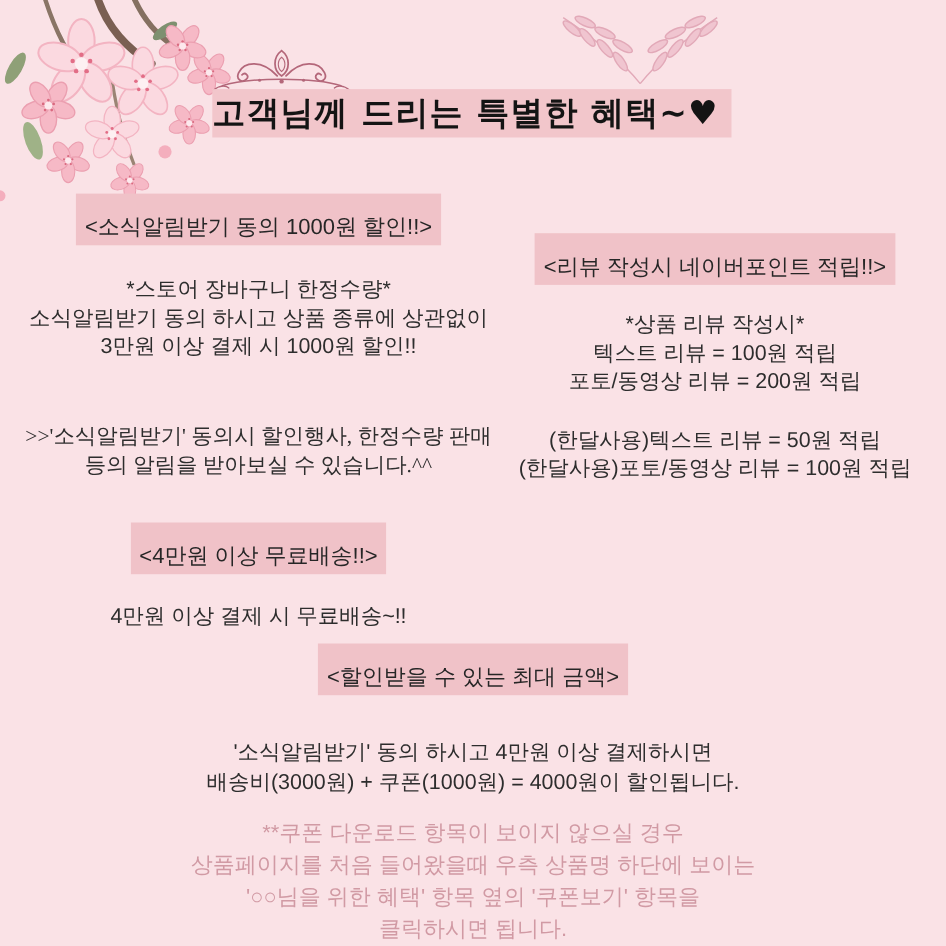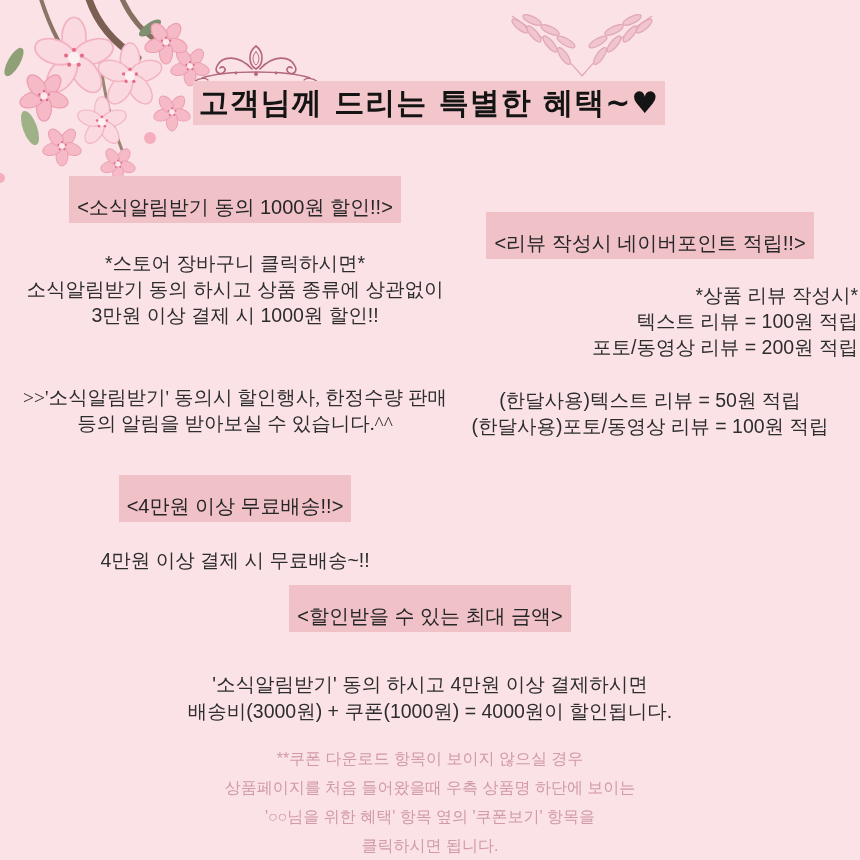--- a/index.html
+++ b/index.html
@@ -14,21 +14,21 @@
   .deco { position: absolute; pointer-events: none; }
   .deco-blossom { left: 0; top: 0; }
   .deco-crown { left: 192px; top: 42px; }
   .deco-leaves { left: 498px; top: 10px; }
 
   .title-bar {
     position: absolute;
     left: 193px; top: 81px;
     width: 472px; height: 44px;
     background: #f2c6cb;
-    display: flex; align-items: center; justify-content: center;
+    display: flex; align-items: center; justify-content: flex-start;
     text-align: center;
   }
   .title-text {
     font-size: 30px;
     font-weight: 700;
     color: #141414;
     letter-spacing: 1px;
     white-space: nowrap;
     font-family: "DejaVu Sans", sans-serif;
   }
@@ -48,32 +48,32 @@
     white-space: nowrap;
   }
   .body-text { font-size: 19.5px; line-height: 26px; color: #2d2d2d; }
   .body-text div { white-space: nowrap; }
 
   .p1-left  { margin-top: 27px; }
   .p2-left  { margin-top: 57px; font-family: Liberation Serif, serif; }
   .hl-ship  { margin-top: 38px; }
   .p3-left  { margin-top: 25px; }
 
-  .p1-right { margin-top: 23px; text-align: right; }
+  .p1-right { margin-top: 23px; }
   .p2-right { margin-top: 27px; }
   .p3-right { margin-top: 29px; }
 
   .p-center { margin-top: 39px; line-height: 27px; }
 
   .footer {
     position: absolute;
     left: 0; top: 744px; width: 860px;
     text-align: center;
     color: #d19aa4;
-    font-size: 16px;
+    font-size: 20px;
     line-height: 29px;
   }
   .footer div { white-space: nowrap; }
 </style>
 </head>
 <body>
 
 <div class="page">
 
   <svg class="deco deco-blossom" width="245" height="195" viewBox="0 0 245 195" xmlns="http://www.w3.org/2000/svg">
@@ -170,21 +170,21 @@
     </g>
   </svg>
 
   <div class="title-bar">
     <span class="title-text">고객님께 드리는 특별한 혜택~♥</span>
   </div>
 
   <div class="col col-left">
     <span class="hl">&lt;소식알림받기 동의 1000원 할인!!&gt;</span>
     <div class="body-text p1-left">
-      <div>*스토어 장바구니 클릭하시면*</div>
+      <div>*스토어 장바구니 한정수량*</div>
       <div>소식알림받기 동의 하시고 상품 종류에 상관없이</div>
       <div>3만원 이상 결제 시 1000원 할인!!</div>
     </div>
     <div class="body-text p2-left">
       <div>&gt;&gt;'소식알림받기' 동의시 할인행사, 한정수량 판매</div>
       <div>등의 알림을 받아보실 수 있습니다.^^</div>
     </div>
     <div class="hl-ship">
       <span class="hl">&lt;4만원 이상 무료배송!!&gt;</span>
     </div>

